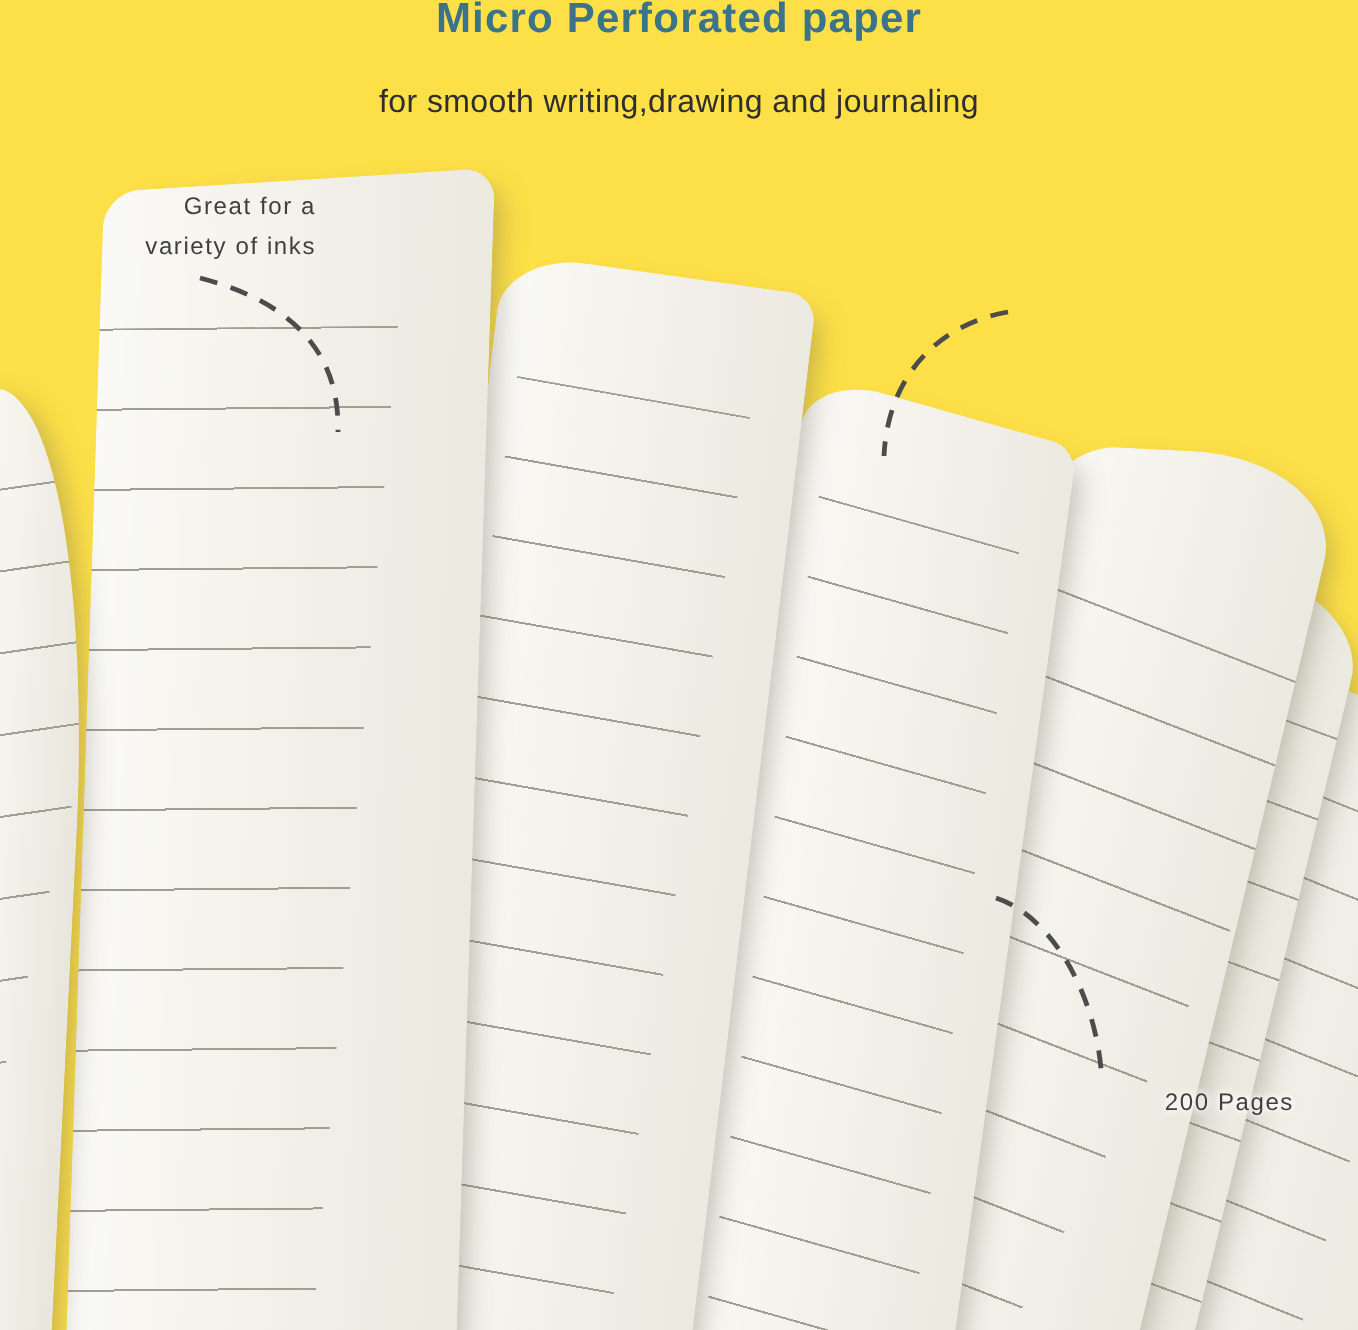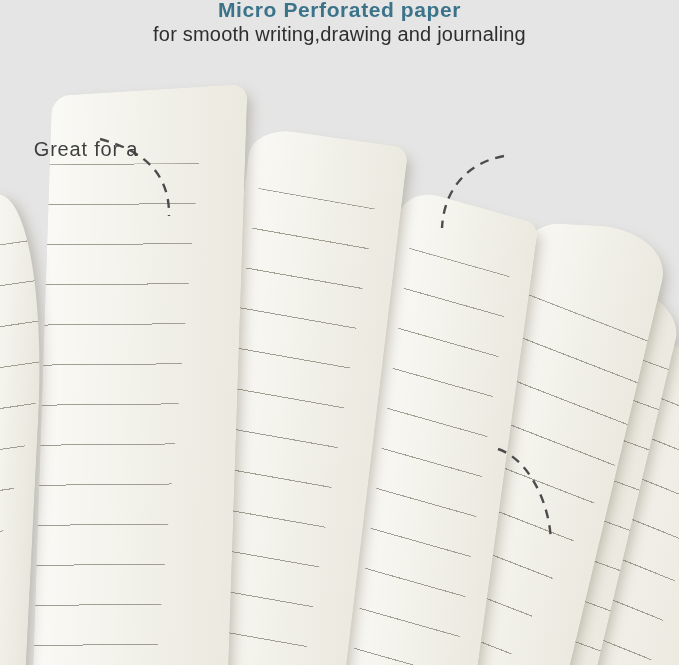--- a/index.html
+++ b/index.html
@@ -1,27 +1,27 @@
 <!DOCTYPE html>
 <html style="--accent: #3b748a; --ink: #2e2e2e; --note: #3f3f3f; --arrow: #4c4c4c; --paper: #f4f3ec; --rule: #a19e92;"><head>
 <meta charset="utf-8">
 <style>
   html,body{margin:0;padding:0;background:#ffffff;}
   .stage{
-    position:relative;width:679px;height:665px;overflow:hidden;background:#e5e5e5;
+    position:relative;width:679px;height:665px;overflow:hidden;background:#fde047;
     font-family:"Liberation Sans",sans-serif;
   }
   
   .header{position:absolute;top:-2px;left:0;width:100%;text-align:center;z-index:20;}
   .title{font-size:21px;font-weight:bold;letter-spacing:.6px;color:var(--accent,#3b748a);line-height:24px;}
-  .subtitle{font-size:20px;font-weight:400;letter-spacing:.2px;color:var(--ink,#2e2e2e);line-height:23px;margin-top:1px;}
+  .subtitle{font-size:16px;font-weight:400;letter-spacing:.2px;color:var(--ink,#2e2e2e);line-height:23px;margin-top:18px;}
 
   
-  .note{position:absolute;z-index:20;text-align:center;font-size:20px;line-height:20px;
-        letter-spacing:.8px;color:var(--note,#3f3f3f);margin-top:46px;}
+  .note{position:absolute;z-index:20;text-align:right;font-size:12px;line-height:20px;
+        letter-spacing:.8px;color:var(--note,#3f3f3f);}
   .note-inks{left:14px;top:93px;width:144px;}
   .note-paper{left:496px;top:101px;width:172px;}
   .note-pages{left:487px;top:541px;width:160px;
         text-shadow:0 0 3px #fff,0 0 5px #fff,0 0 8px #fff;}
 
   
   .arrows{position:absolute;left:0;top:0;z-index:15;pointer-events:none;}
   .arrows path{fill:none;stroke:var(--arrow,#4c4c4c);stroke-width:2.4;stroke-dasharray:9 7;}
 
   
@@ -99,19 +99,21 @@
     <path d="M 498,449 C 526,458 549,498 551,541"></path>
   </svg>
 
   <div class="header">
     <div class="title">Micro Perforated paper</div>
     <div class="subtitle">for smooth writing,drawing and journaling</div>
   </div>
 
   <div class="note note-inks">
     <div>Great for a</div>
+    <div>variety of inks</div>
   </div>
   <div class="note note-paper">
   </div>
   <div class="note note-pages">
+    <div>200 Pages</div>
   </div>
 
 </div>
 
 </body></html>

